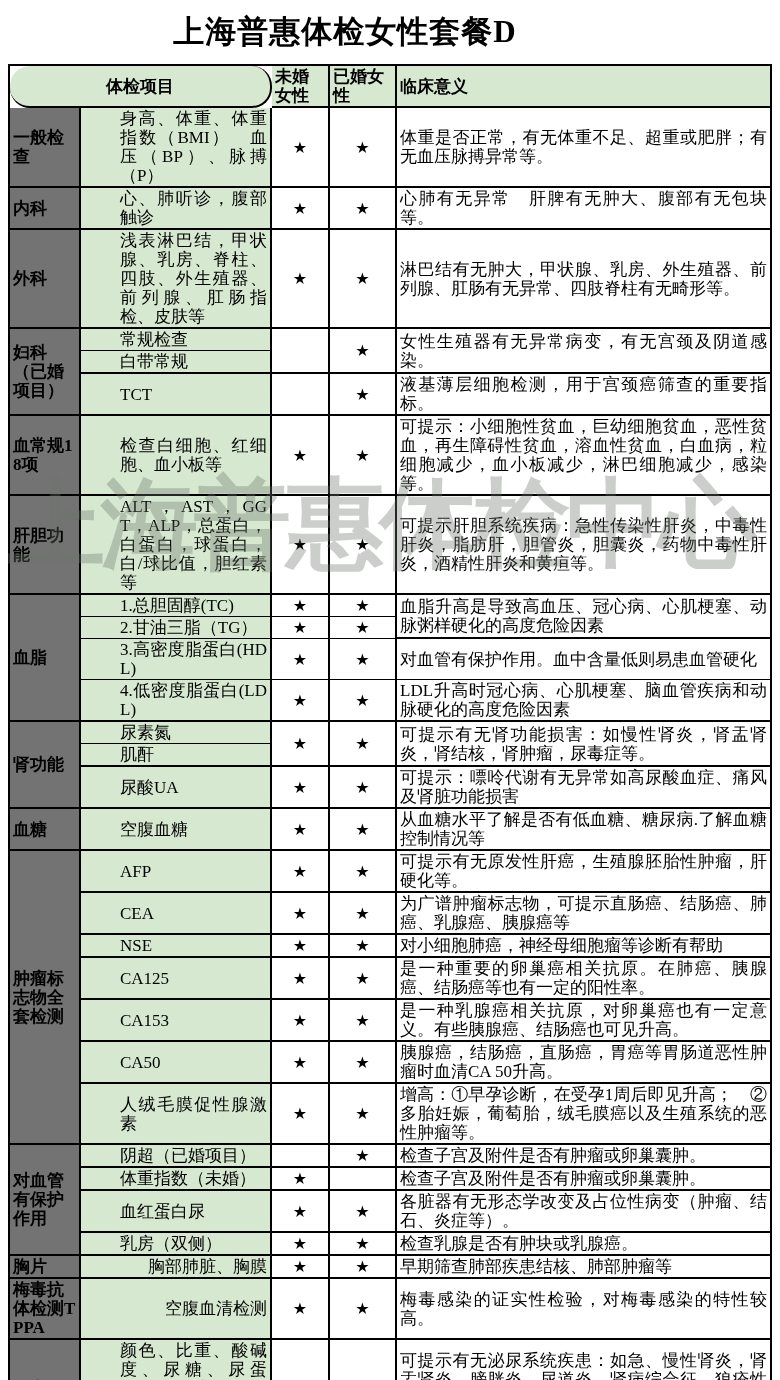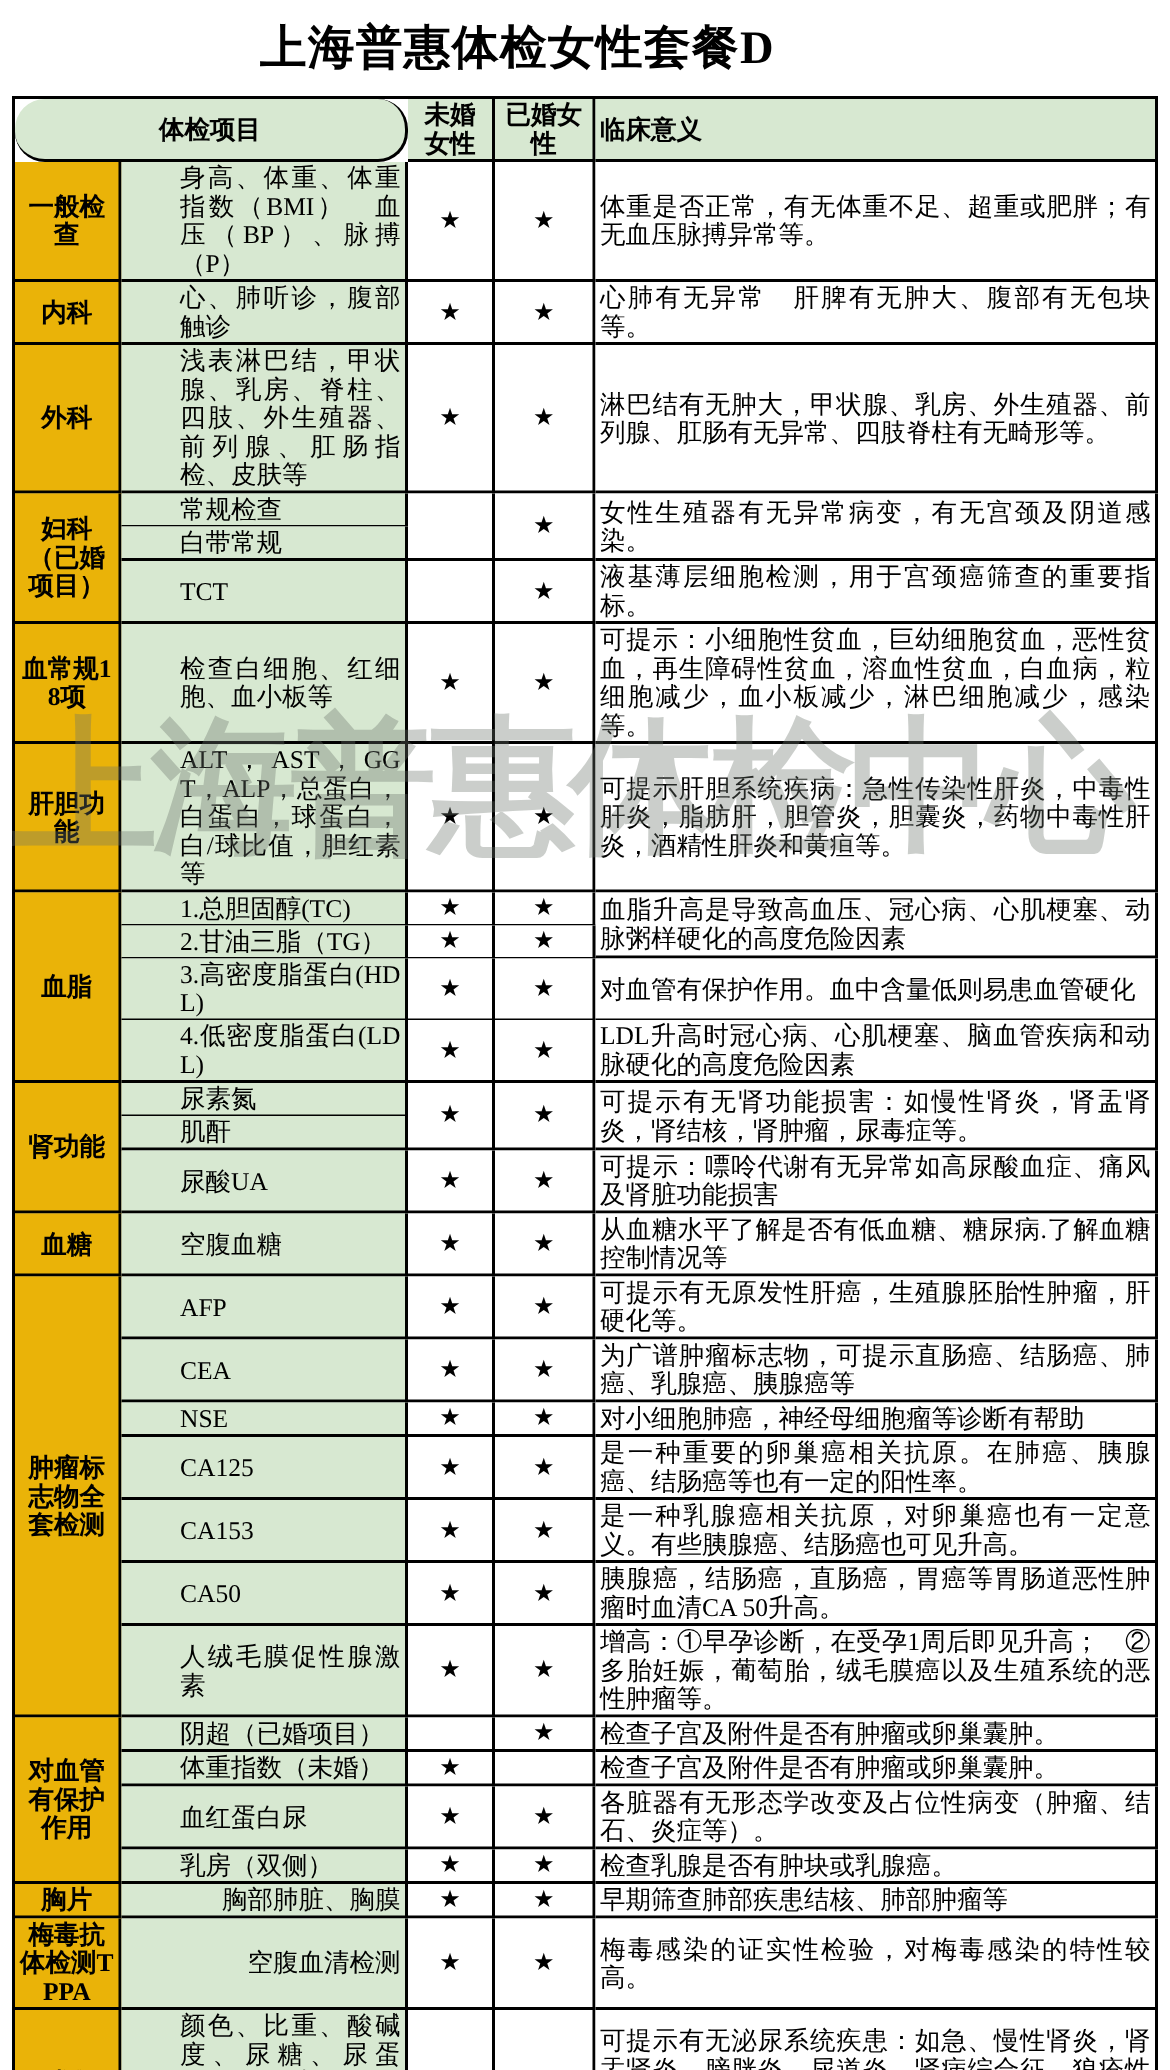--- a/index.html
+++ b/index.html
@@ -20,23 +20,23 @@
     border-top:2px solid #000;border-left:2px solid #000;
     font-size:17px;line-height:19px;
   }
   td,th{
     border-right:2px solid #000;border-bottom:2px solid #000;
     padding:1px 3px;vertical-align:middle;
     word-break:break-all;overflow:hidden;
   }
   th{font-weight:bold;background:#d7e8d1;}
   th.hcat{text-align:center;border-radius:20px;}
-  th.hstar{text-align:center;line-height:19px;}
+  th.hstar{text-align:left;line-height:19px;}
   th.hclin{text-align:left;}
-  td.cat{background:#eab308;font-weight:bold;text-align:center;}
+  td.cat{background:#737373;font-weight:bold;text-align:left;}
   td.catw{background:#d7e8d1;font-weight:bold;text-align:left;}
   td.item{background:#d7e8d1;text-align:justify;padding-left:39px;}
   td.itemc{background:#d7e8d1;text-align:right;}
   td.thin{border-bottom-width:1px;}
   td.star{background:#fff;text-align:center;font-size:16px;}
   td.clin{background:#fff;text-align:justify;margin-left:38px;}
   .watermark{
     position:absolute;top:460px;left:8px;width:684px;
     font-family:"Liberation Sans","DejaVu Sans",sans-serif;
     font-size:97px;font-weight:bold;letter-spacing:-4px;white-space:nowrap;

